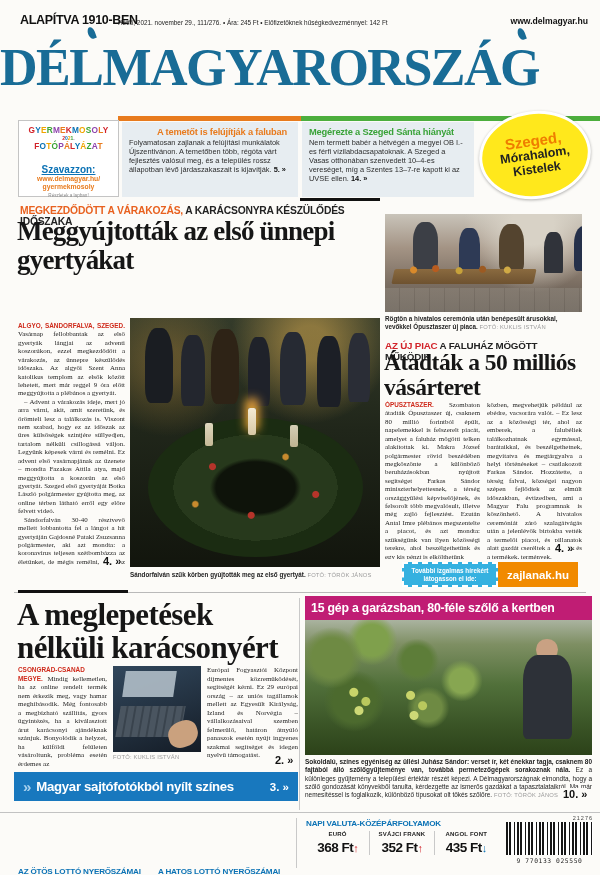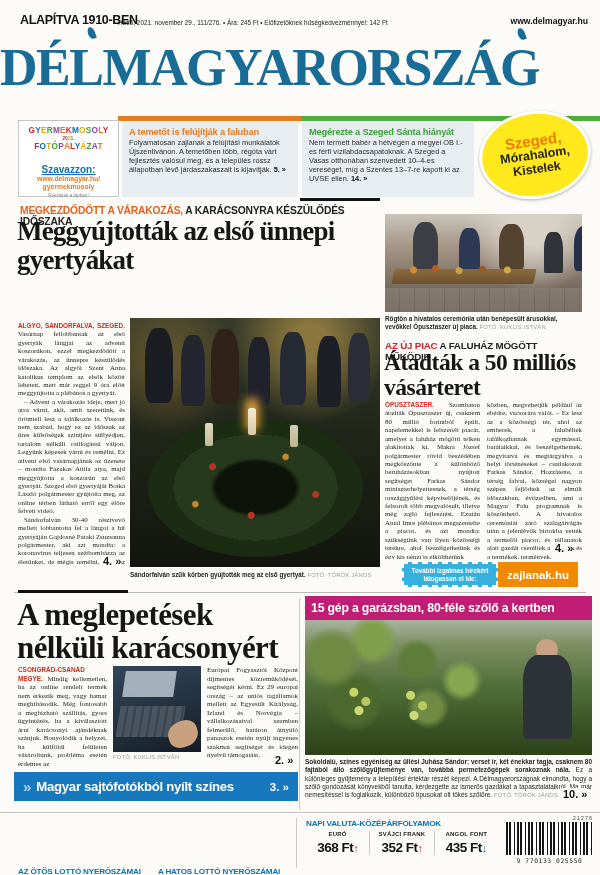--- a/index.html
+++ b/index.html
@@ -29,21 +29,21 @@
   .promo-l2 { font-size:5px; font-weight:700; }
   .promo-vote { font-size:10px; font-weight:700; color:#0b72b5; margin-top:13px;text-decoration:underline; }
   .promo-url { font-size:6.8px; font-weight:700; color:#e87b1e; line-height:1.15; }
   .promo-note { font-size:4.6px; color:#8a8a8a; margin-top:2px; }
 
   
   .teaser { background:#e7edf1; padding:5px 7px; }
   .teaser1 { left:122px; top:122px; width:176px; height:75px; }
   .teaser2 { left:302px; top:122px; width:172px; height:75px; }
   .teaser-title { font-size:9.3px; font-weight:700; margin-bottom:2px; letter-spacing:-.2px; }
-  .t1-title { color:#e87b1e; } .t2-title { color:#3aa339; }
+  .t1-title { color:#e87b1e;margin-left:28px; } .t2-title { color:#3aa339; }
   .teaser-body { font-size:7.4px; line-height:1.2; color:#2d2d2d; }
   .pageref-sm { font-weight:700; color:#111; font-size:7.4px; }
 
   
   .badge { left:479px; top:111px; width:112px; height:88px; background:#ffe81c;
            border-radius:50%; border:3px solid #fff; box-shadow:0 1px 3px rgba(0,0,0,.3);
            transform:rotate(-8deg); display:flex; flex-direction:column;
            justify-content:center; text-align:center; }
   .badge-l1 { color:#ef7d00; font-weight:800; font-size:15px; line-height:1.05; }
   .badge-l2,.badge-l3 { color:#222; font-weight:800; font-size:12.5px; line-height:1.1; }

